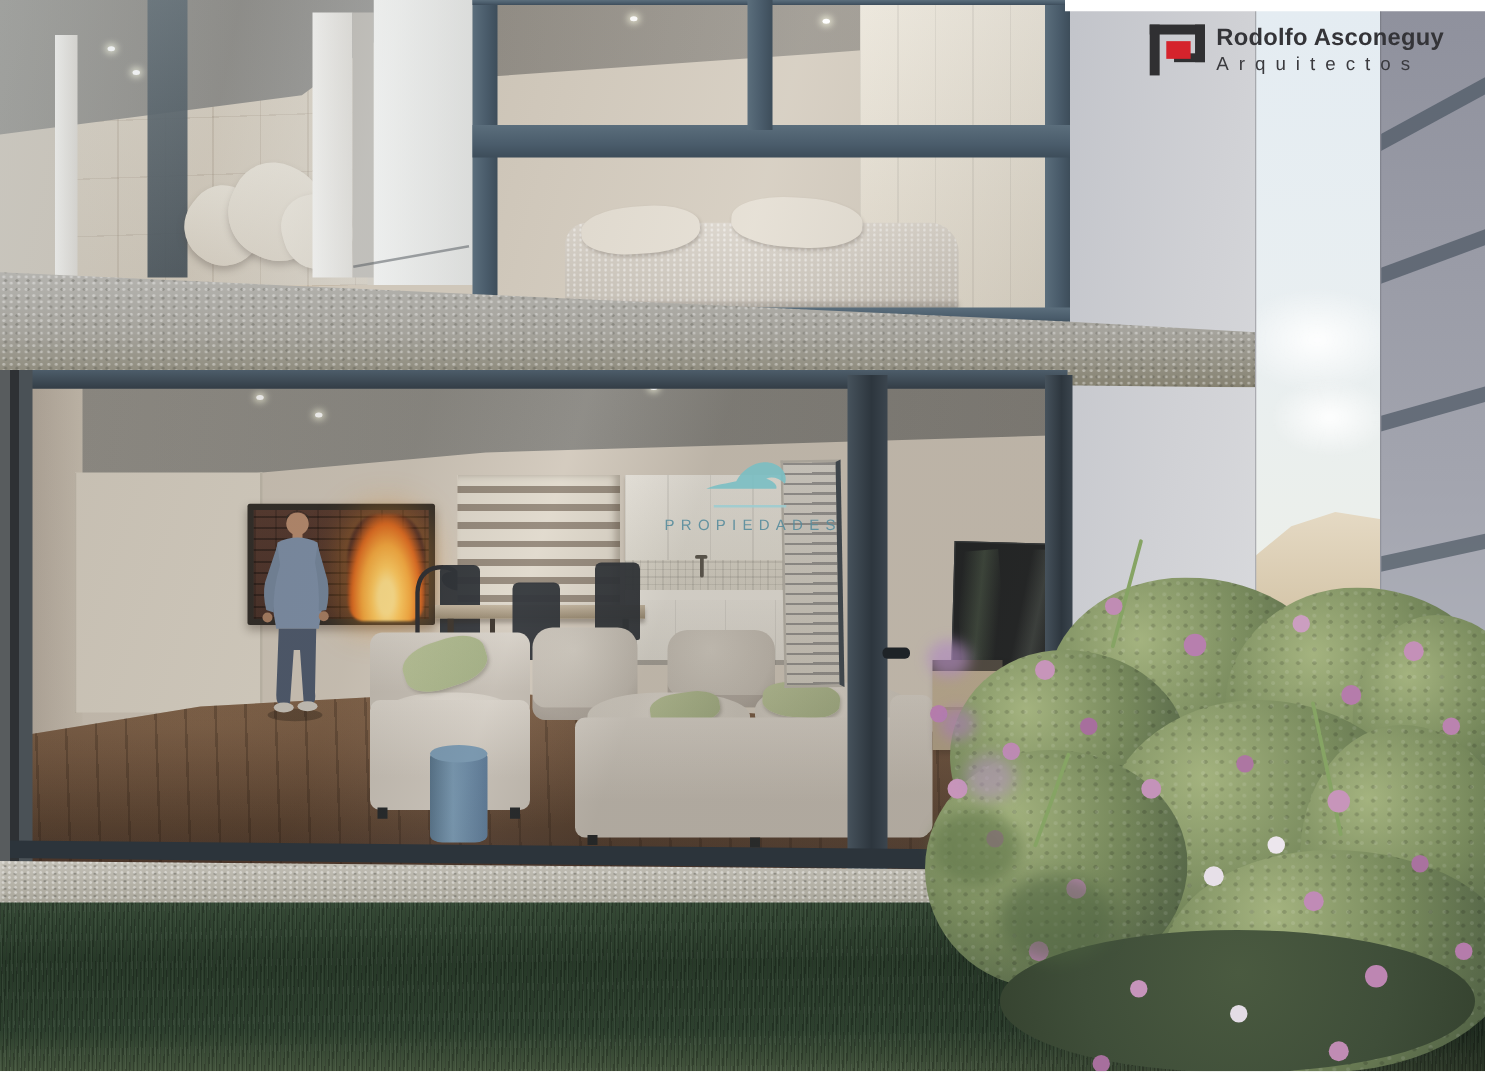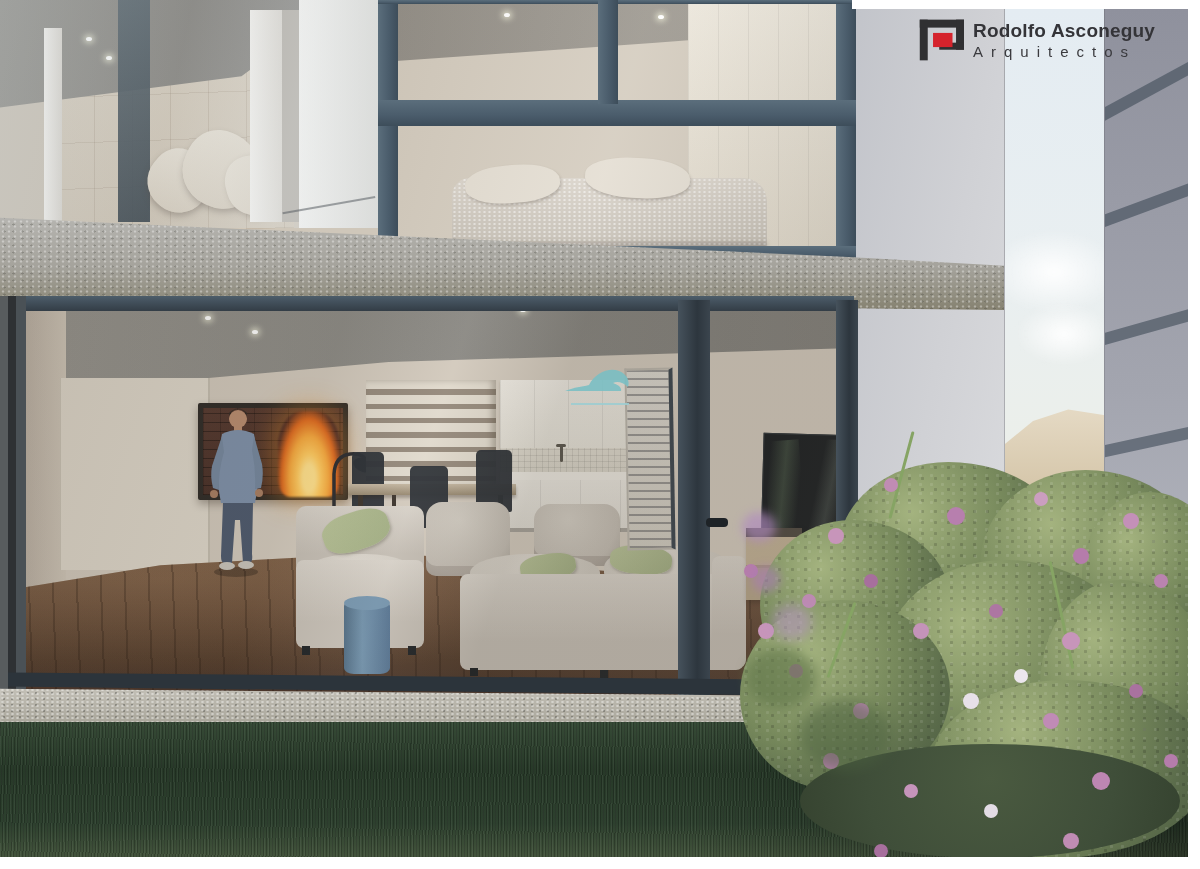--- a/index.html
+++ b/index.html
@@ -328,20 +328,21 @@
   <div class="abs bokeh" style="left:752px;top:566px;width:28px;height:26px;background:#a87cb3;opacity:.6;filter:blur(5px);"></div>
   <div class="abs bokeh" style="left:772px;top:604px;width:40px;height:36px;background:#b492c1;opacity:.55;filter:blur(6px);"></div>
   <div class="abs bokeh" style="left:746px;top:648px;width:70px;height:60px;background:#5d7347;opacity:.6;filter:blur(6px);"></div>
   <div class="abs bokeh" style="left:800px;top:700px;width:90px;height:70px;background:#4c6140;opacity:.5;filter:blur(7px);"></div>
 
   <div class="abs watermark" style="left:432px;top:366px;width:336px;height:130px;">
     <svg width="74" height="28" viewBox="0 0 74 28">
       <path d="M2,25 C12,21 18,21 26,19 C32,7 46,1 56,5 C64,8 67,15 65,21 C60,16 54,15 50,17 C56,19 59,22 58,25 Z" fill="var(--tealight,#79bfc4)"></path>
     </svg>
     <div class="wmline"></div>
+    <div class="wmsub">PROPIEDADES</div>
   </div>
 
   <div class="abs logo" style="left:918px;top:14px;width:266px;height:52px;">
     <svg width="46" height="42" viewBox="0 0 52 46">
       <rect x="2" y="0" width="9" height="46" fill="var(--logodark,#303032)"></rect>
       <rect x="2" y="0" width="50" height="9" fill="var(--logodark,#303032)"></rect>
       <rect x="43" y="0" width="9" height="34" fill="var(--logodark,#303032)"></rect>
       <rect x="24" y="26" width="28" height="8" fill="var(--logodark,#303032)"></rect>
       <rect x="17" y="15" width="22" height="16" fill="var(--logored,#d5232c)"></rect>
     </svg>

